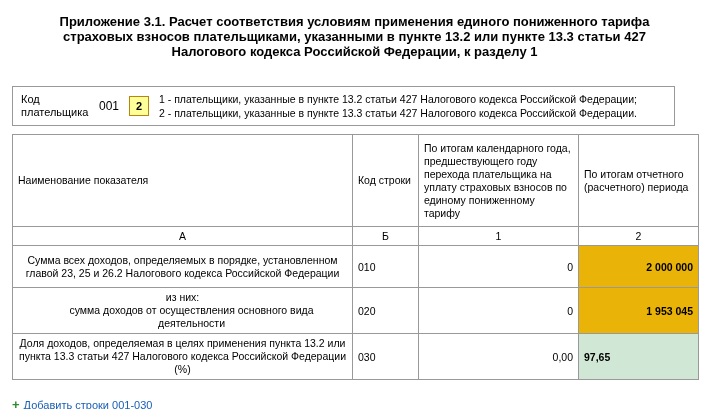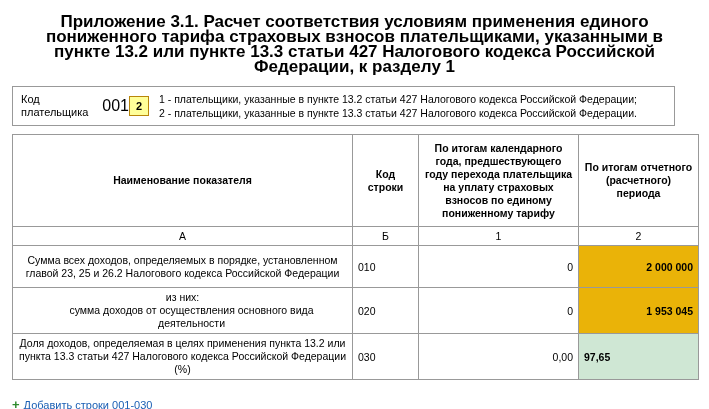--- a/index.html
+++ b/index.html
@@ -18,21 +18,21 @@
   .page {
     position: relative;
     width: 709px;
     height: 409px;
     box-sizing: border-box;
     padding: 0;
   }
   .title {
     text-align: center;
     font-weight: bold;
-    font-size: 17px;
+    font-size: 13px;
     line-height: 15px;
     margin: 14px 40px 0 40px;
   }
   
   .payer-block {
     position: absolute;
     left: 12px;
     top: 72px;
     width: 663px;
     height: 40px;
@@ -45,22 +45,22 @@
     height: 100%;
     padding-left: 8px;
   }
   .payer-label {
     width: 68px;
     font-size: 11px;
     line-height: 13px;
   }
   .payer-code-num {
     width: 40px;
-    text-align: right;
-    font-size: 16px;
+    text-align: center;
+    font-size: 12px;
   }
   .payer-value {
     width: 20px;
     height: 20px;
     background: #ffff99;
     border: 1px solid #b8860b;
     box-sizing: border-box;
     text-align: center;
     line-height: 18px;
     font-size: 11px;
@@ -82,22 +82,22 @@
     table-layout: fixed;
   }
   table.main td, table.main th {
     border: 1px solid #999999;
     padding: 3px 5px;
     font-size: 10.5px;
     vertical-align: middle;
     box-sizing: border-box;
   }
   th.head {
-    font-weight: bold;
-    text-align: center;
+    font-weight: normal;
+    text-align: left;
     height: 92px;
     line-height: 13px;
   }
   td.letter {
     text-align: center;
     height: 16px;
     font-size: 10.5px;
   }
   td.name {
     text-align: center;

